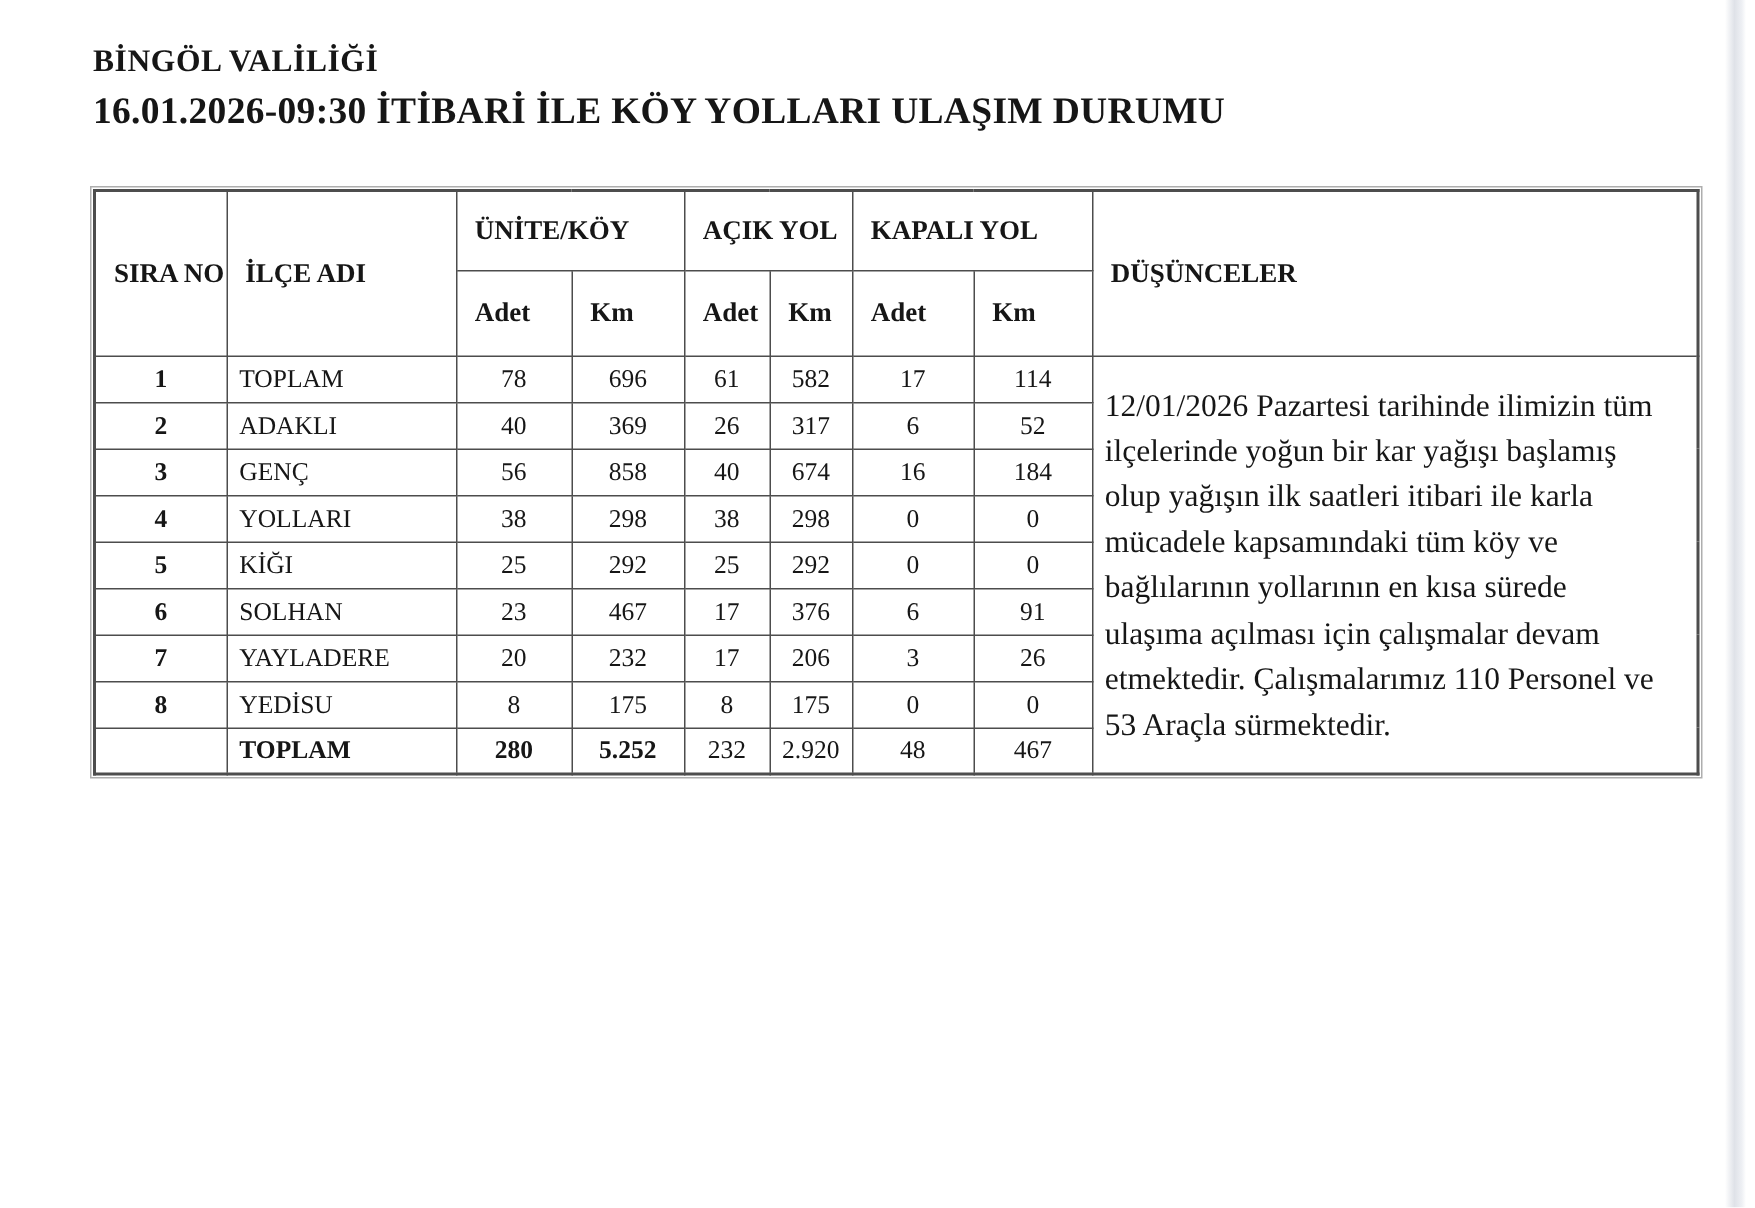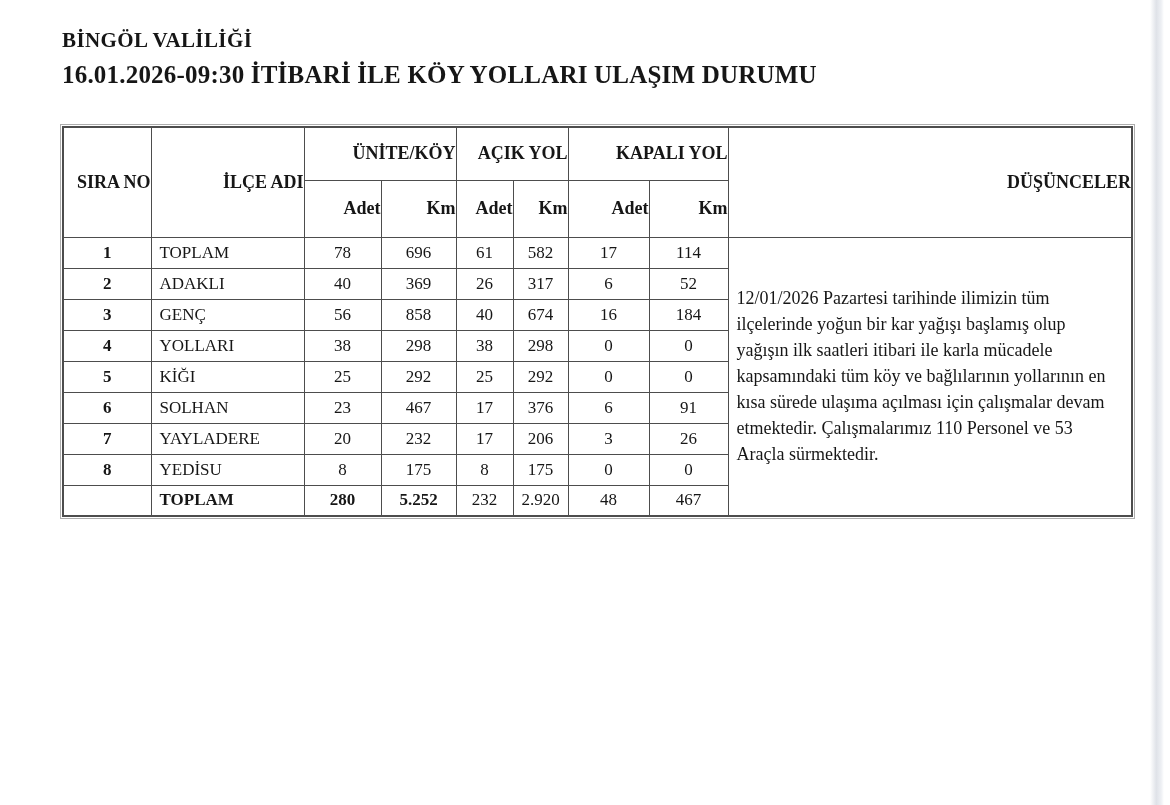--- a/index.html
+++ b/index.html
@@ -33,39 +33,39 @@
     background: #fff;
   }
   .doc th, .doc td {
     border: 1px solid #4d4d4d;
     padding: 0;
     overflow: hidden;
   }
   .doc th {
     font-size: 18px;
     font-weight: bold;
-    text-align: right;
+    text-align: left;
     background: #fff;
     padding-left: 12px;
   }
   tr.h1 { height: 53px; }
   tr.h2 { height: 57px; }
   tr.r  { height: 31px; }
   .doc td {
     font-size: 17px;
     text-align: center;
     white-space: nowrap;
   }
   td.l { text-align: left; padding-left: 8px; }
   .b { font-weight: bold; }
   td.notes {
     text-align: left;
     vertical-align: middle;
     white-space: normal;
-    font-size: 18px;
+    font-size: 21px;
     line-height: 1.45;
     padding: 4px 20px 4px 8px;
   }
   .scan-edge {
     position: absolute;
     left: 1150px; top: 0;
     width: 14px; height: 805px;
     background: linear-gradient(to right, rgba(255,255,255,0), #dfe2e8 45%, #eef0f4 80%, rgba(255,255,255,0));
     pointer-events: none;
   }

